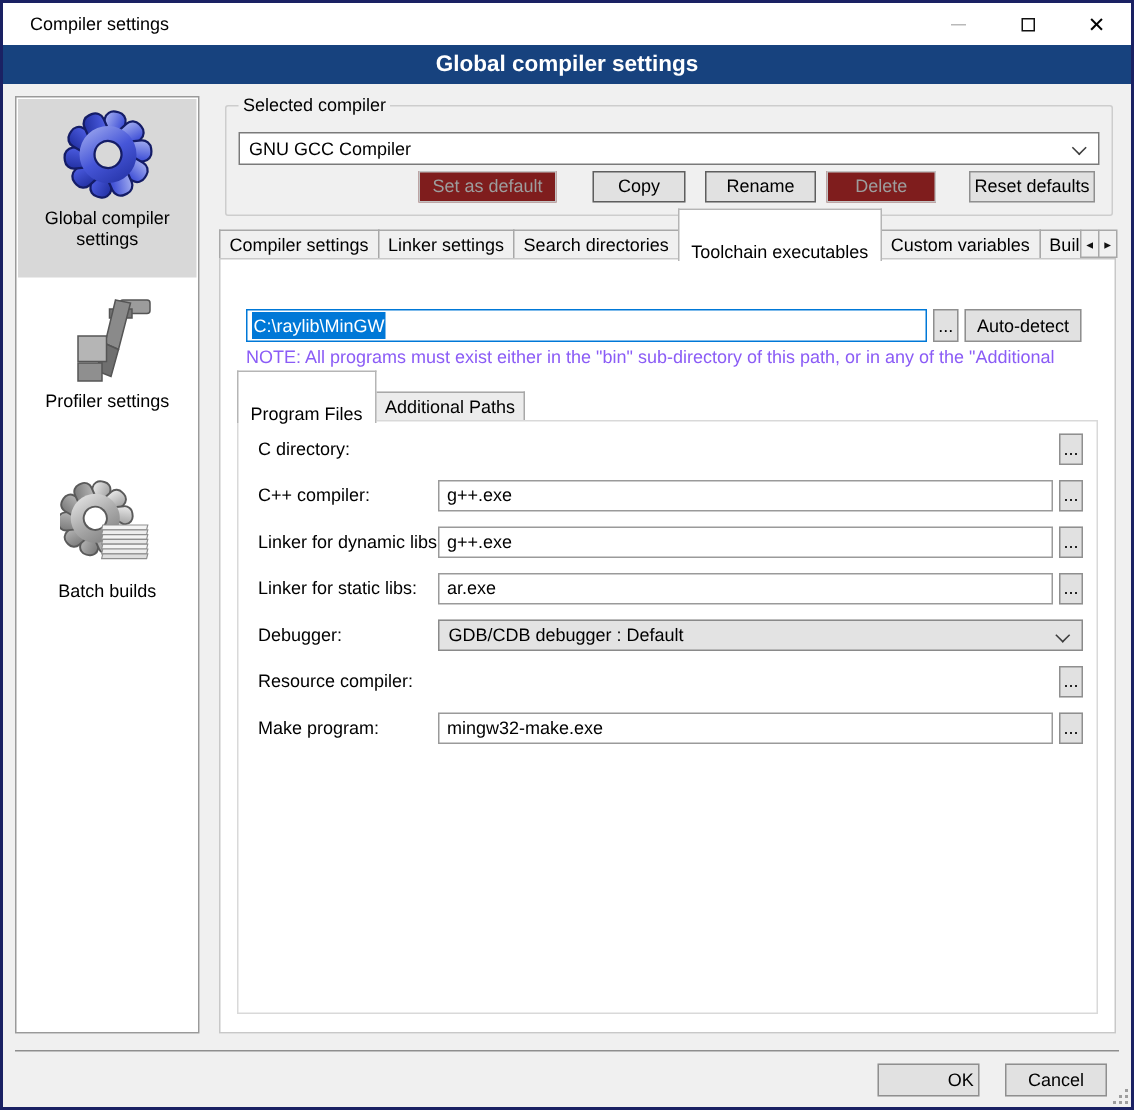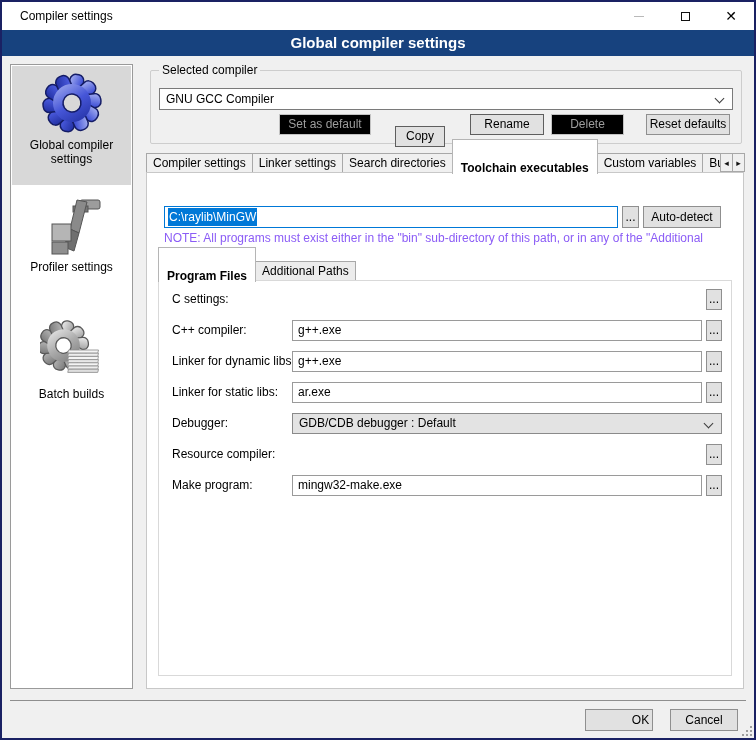--- a/index.html
+++ b/index.html
@@ -43,33 +43,33 @@
   
   .combo { position:absolute; background:#fff; border:1px solid #7a7a7a; height:22px; line-height:20px; padding-left:6px; }
   .combo .chev { position:absolute; right:9px; top:6px; width:7px; height:7px;
                  border-right:1.4px solid #3c3c3c; border-bottom:1.4px solid #3c3c3c; transform:rotate(45deg); }
   #combo-compiler { left:8px; right:8px; top:17px; }
   .combo.grey { background:#e3e3e3; border-color:#8a8a8a; }
 
   
   .btn { background:#e1e1e1; border:1px solid #8f8f8f; text-align:center; position:absolute; line-height:19px; font-size:12px; }
   .btn.dark { border-color:#5e5e5e; }
-  .btn.disabled { background:#000000; border-color:#c3c3c3; color:#9d9d9d; }
+  .btn.disabled { background:#7f1d1d; border-color:#c3c3c3; color:#9d9d9d; }
   #row-compiler-buttons .btn { top:43px; height:21px; }
   #btn-setdefault { left:128px; width:92px; }
-  #btn-copy { left:244px; width:50px;margin-top:12px; }
+  #btn-copy { left:244px; width:62px; }
   #btn-rename { left:319px; width:74px; }
   #btn-delete { left:400px; width:73px; }
   #btn-resetdefaults { left:495px; width:84px; }
 
   
   #tabstrip { position:absolute; left:146px; top:151px; width:598px; height:21px; display:flex; align-items:flex-end; z-index:2; }
   .tab { height:19px; line-height:18px; padding:0 6px; background:#f0f0f0; border:1px solid #a8a8a8; border-bottom:none;
          margin-right:-1px; white-space:nowrap; }
-  .tab.active { height:23px; line-height:22px; padding:17px 8px; background:#fff; border-color:#b5b5b5; margin-bottom:-2px; z-index:3; position:relative;font-weight:bold; }
+  .tab.active { height:23px; line-height:22px; padding:17px 8px; background:#fff; border-color:#b5b5b5; margin-bottom:-2px; z-index:3; position:relative; }
   .tab.clipped { flex:1; overflow:hidden; }
   .tab-arrows { display:flex; margin-left:0; }
   .tab-arrow { width:13px; height:19px; border:1px solid #a8a8a8; background:#f0f0f0; margin-right:-1px;
                font-size:9px; line-height:18px; text-align:center; color:#111; }
 
   #tabpanel { position:absolute; left:146px; top:172px; width:598px; height:517px; background:#fff; border:1px solid #c8c8c8; z-index:1; }
 
   
   #dir-input { position:absolute; left:164px; top:206px; width:454px; height:22px; background:#fff; border:1px solid #0078d7;
                line-height:20px; padding-left:3px; z-index:2; }
@@ -233,21 +233,21 @@
   <div class="btn" id="btn-autodetect">Auto-detect</div>
   <div id="dir-note">NOTE: All programs must exist either in the "bin" sub-directory of this path, or in any of the "Additional</div>
 
   <div id="subtabstrip">
     <div class="tab active">Program Files</div>
     <div class="tab">Additional Paths</div>
   </div>
   <div id="subpanel"></div>
 
   <div class="frow" id="frow-0">
-    <span class="flabel">C settings:</span>
+    <span class="flabel">C directory:</span>
     <div class="btn fbrowse">...</div>
   </div>
   <div class="frow" id="frow-1">
     <span class="flabel">C++ compiler:</span>
     <div class="finput">g++.exe</div>
     <div class="btn fbrowse">...</div>
   </div>
   <div class="frow" id="frow-2">
     <span class="flabel">Linker for dynamic libs:</span>
     <div class="finput">g++.exe</div>

